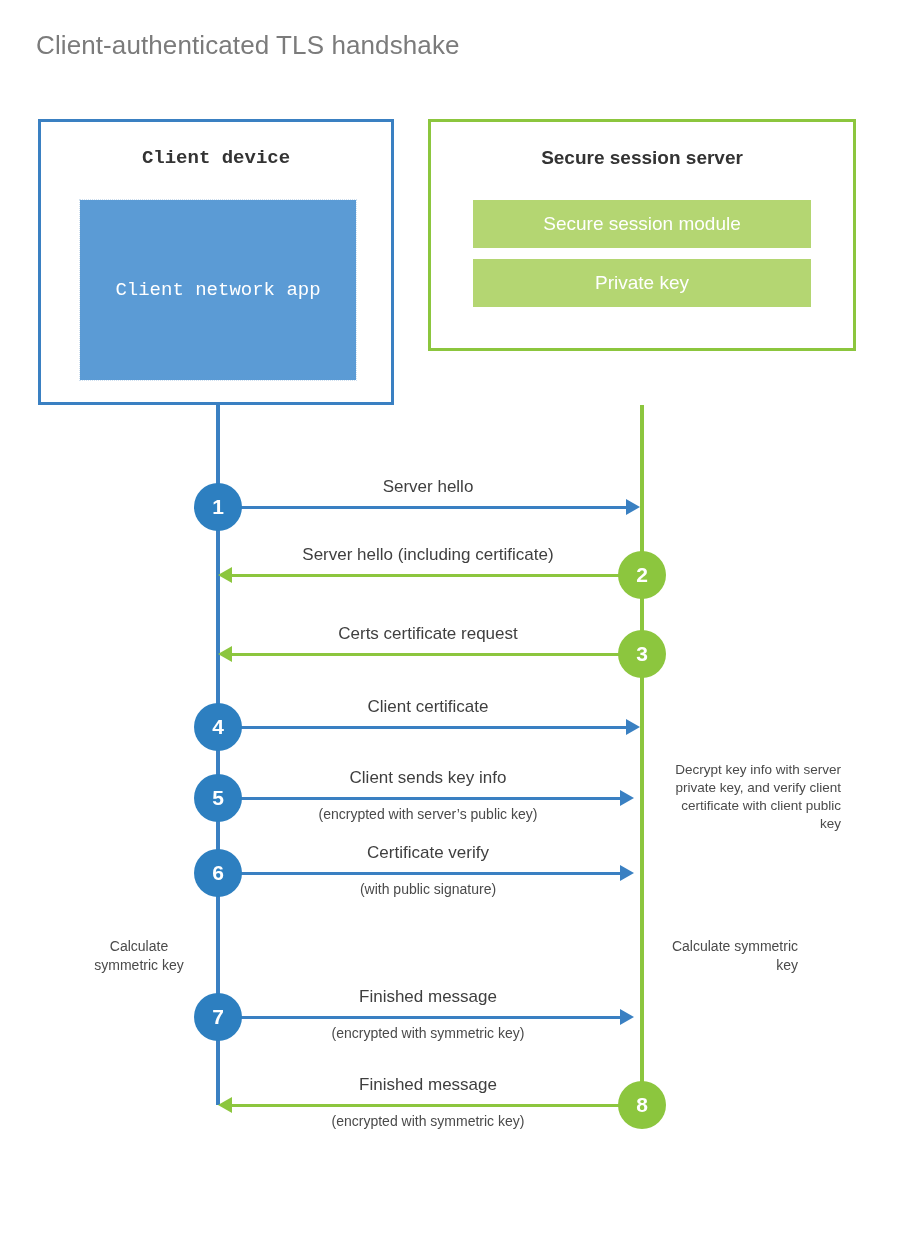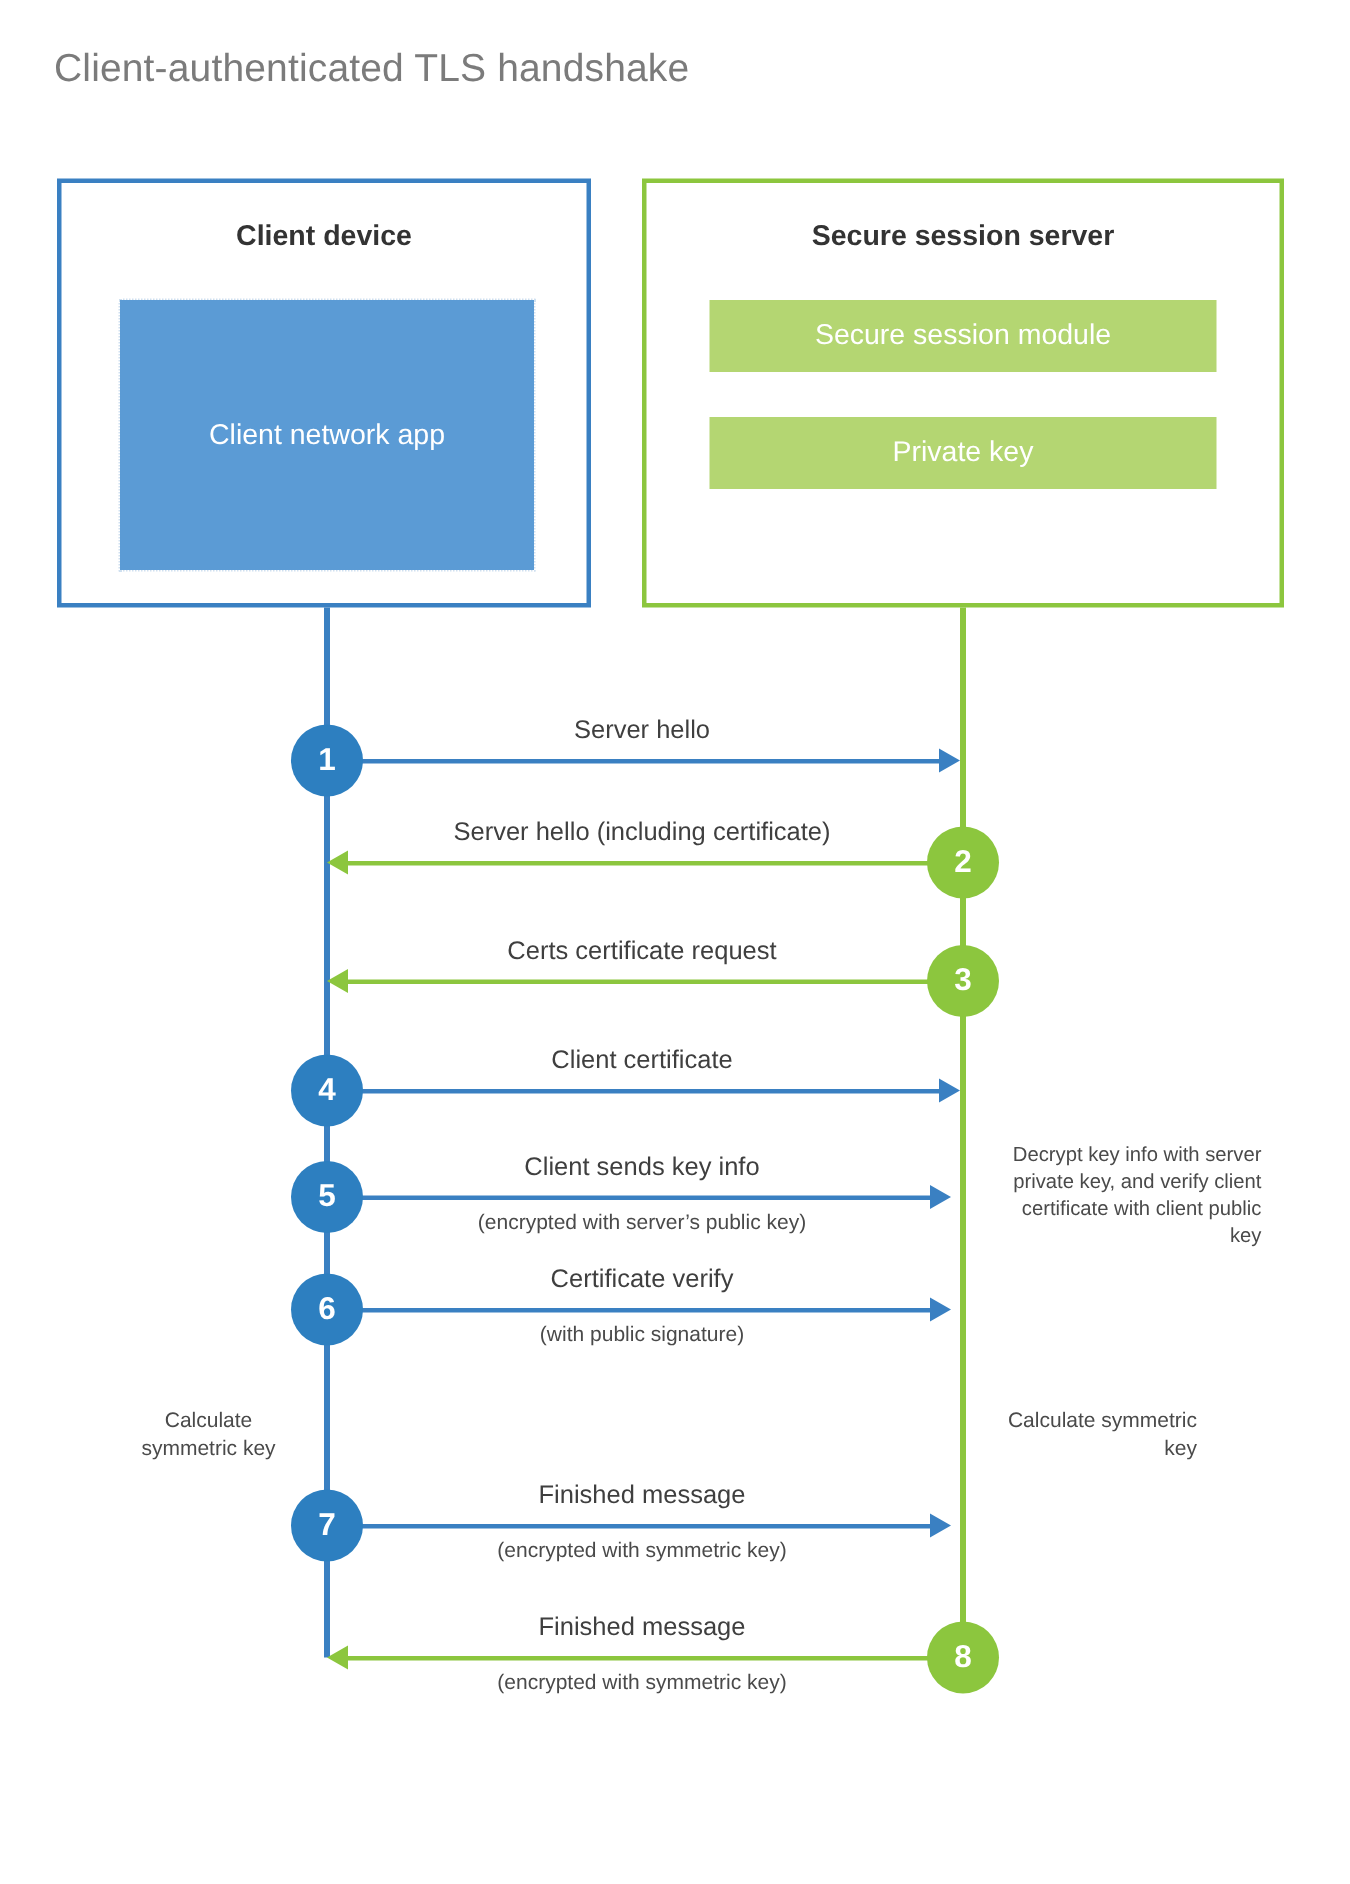--- a/index.html
+++ b/index.html
@@ -37,26 +37,27 @@
     position: absolute;
     background: #ffffff;
     box-sizing: border-box;
   }
   .actor-box.client {
     left: 38px;
     top: 119px;
     width: 356px;
     height: 286px;
     border: 3px solid #3a80c2;
+    font-family: Liberation Mono, monospace;
   }
   .actor-box.server {
     left: 428px;
     top: 119px;
     width: 428px;
-    height: 286px;
+    height: 232px;
     border: 3px solid #8cc63e;
   }
   .actor-title {
     position: absolute;
     left: 0;
     right: 0;
     top: 25px;
     text-align: center;
     font-size: 19px;
     font-weight: bold;
@@ -90,21 +91,21 @@
   }
   .server-bar {
     height: 48px;
     background: #b4d672;
     color: #ffffff;
     font-size: 19px;
     display: flex;
     align-items: center;
     justify-content: center;
     text-align: center;
-    margin-bottom: 30px;
+    margin-bottom: 11px;
   }
   .server-bar:last-child { margin-bottom: 0; }
 
   
   .lifeline {
     position: absolute;
     width: 4px;
   }
   .lifeline.client-life {
     left: 216px;

